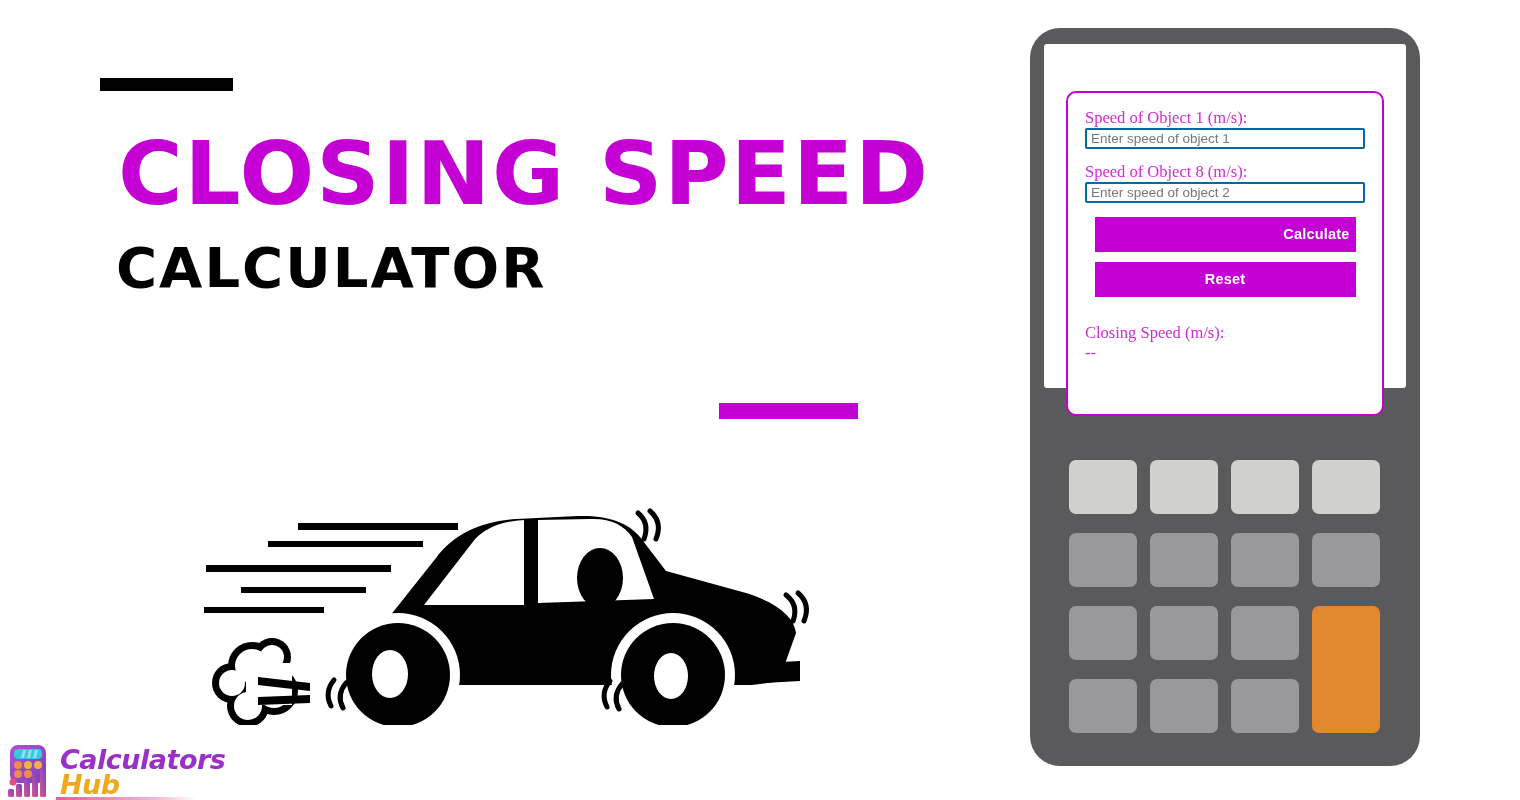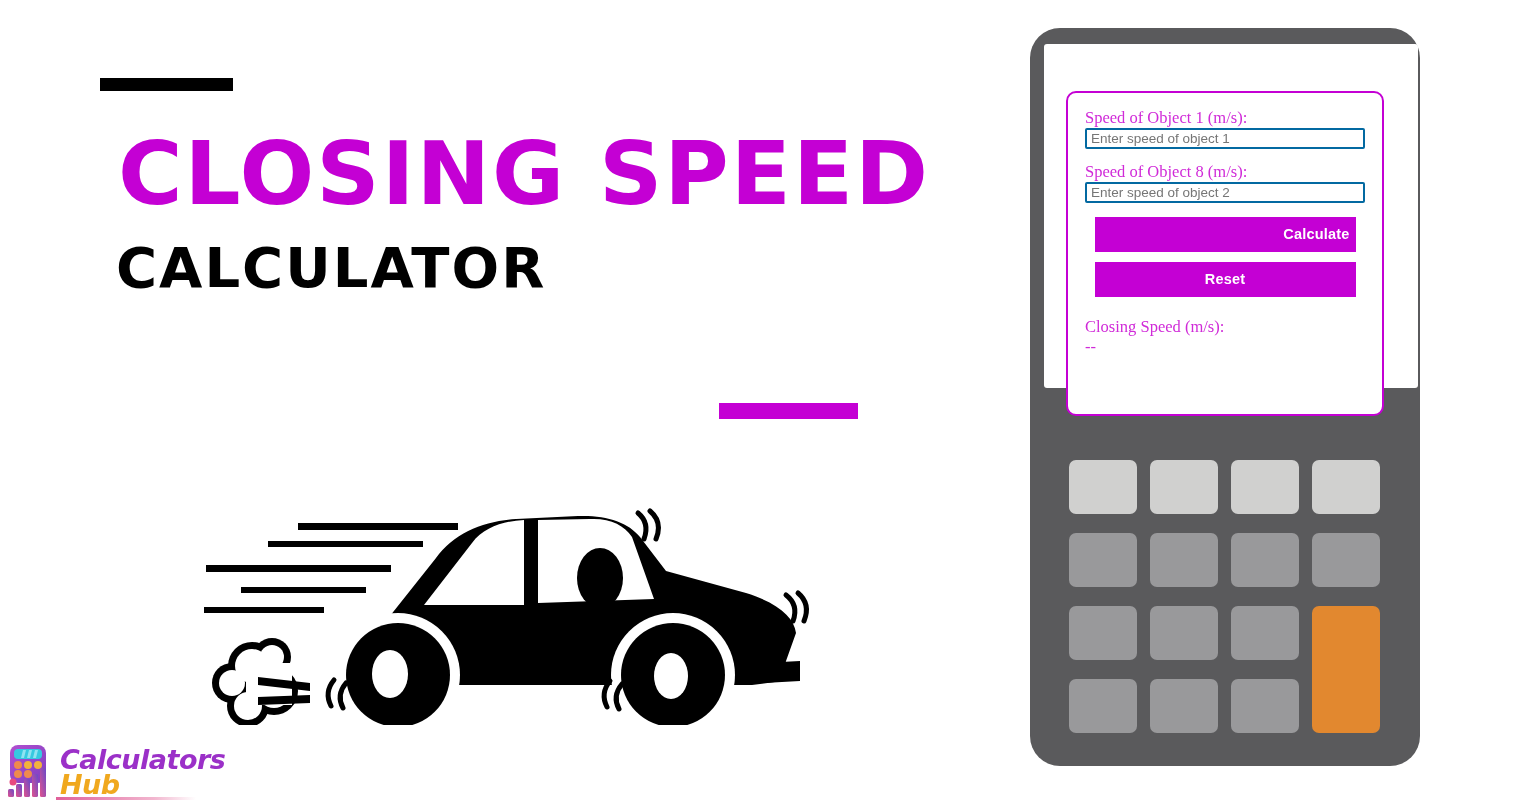--- a/index.html
+++ b/index.html
@@ -123,21 +123,20 @@
     padding: 0;
   }
   #calculator-screen {
     position: absolute;
     left: 14px;
     top: 16px;
     width: 362px;
     height: 344px;
     background: #ffffff;
     border-radius: 3px;
-    padding-left: 12px;
   }
   #calc-card {
     position: absolute;
     left: 22px;
     top: 47px;
     width: 318px;
     height: 325px;
     border: 2px solid #c400d4;
     border-radius: 10px;
     box-sizing: border-box;
@@ -177,21 +176,21 @@
     color: #ffffff;
     border: none;
     border-radius: 0;
     font-family: "Liberation Sans", sans-serif;
     font-weight: 700;
     font-size: 14.5px;
     cursor: pointer;
     letter-spacing: 0.2px;
   }
   #calculate-button { margin-top: 4px; text-align: right; }
-  #reset-button { margin-bottom: 20px; }
+  #reset-button { margin-bottom: 26px; }
 
   .result-label {
     font-family: "Liberation Serif", serif;
     font-size: 16.5px;
     color: #d02ad8;
     margin: 0;
     line-height: 1.2;
   }
   .result-value {
     font-family: "Liberation Serif", serif;

